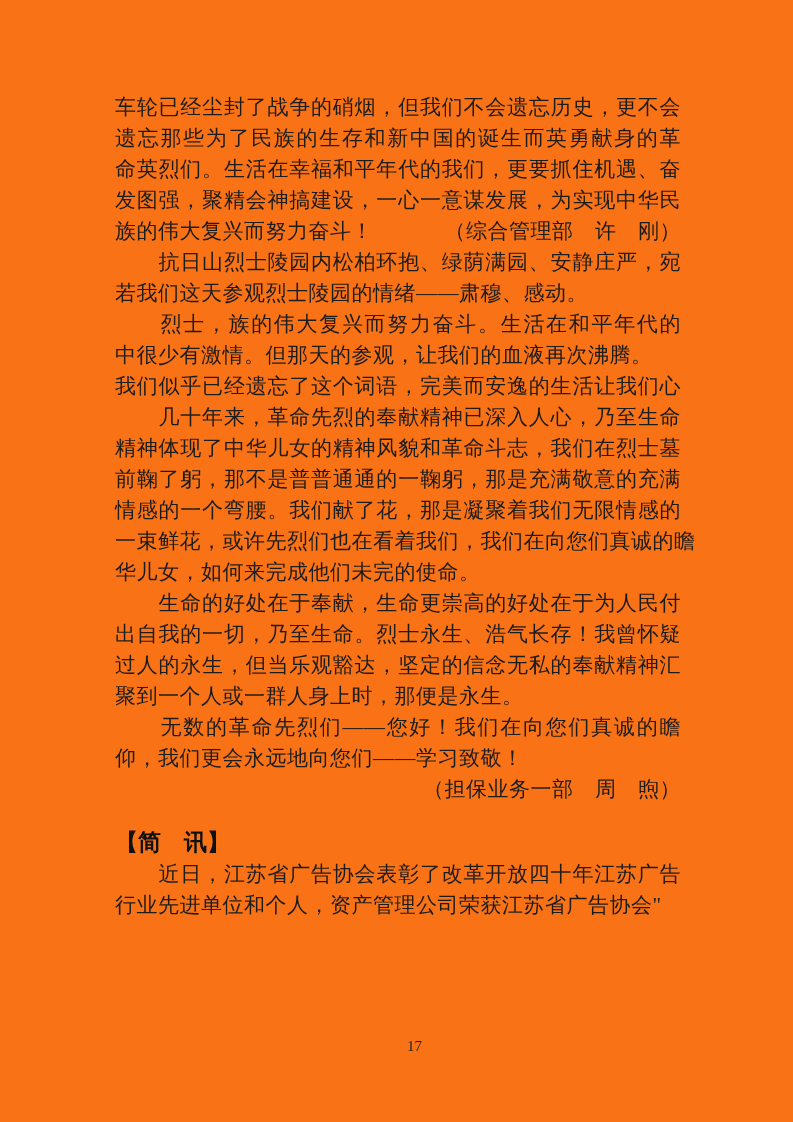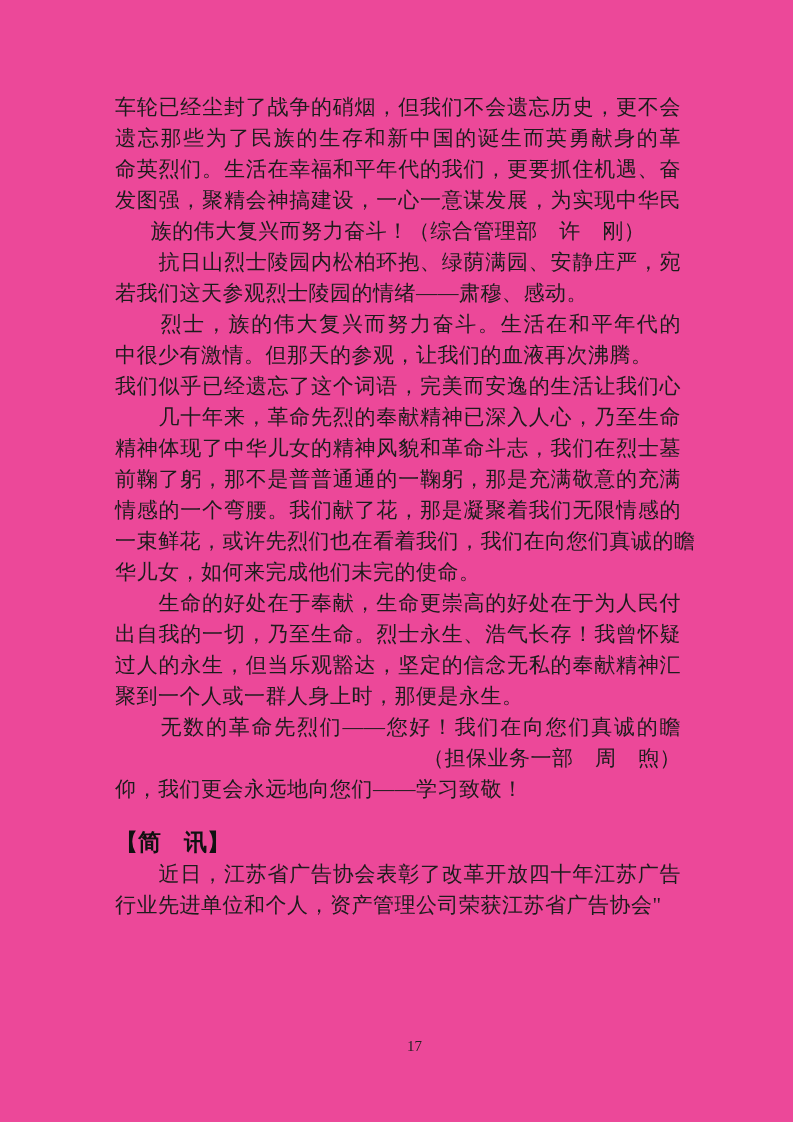--- a/index.html
+++ b/index.html
@@ -4,21 +4,21 @@
 <style>
   html, body {
     margin: 0;
     padding: 0;
     background: #ffffff;
   }
   .page {
     position: relative;
     width: 793px;
     height: 1122px;
-    background: #ec4899;
+    background: #f97316;
     overflow: hidden;
     color: #1c1c1c;
     font-family: "Liberation Serif", "DejaVu Serif", serif;
   }
   .content {
     position: absolute;
     left: 115px;
     top: 92px;
     width: 566px;
   }
@@ -31,21 +31,21 @@
     letter-spacing: 0.5px;
   }
   .line.fill {
     text-align-last: justify;
   }
   .line.end {
     text-align-last: left;
   }
   .line.split {
     display: flex;
-    justify-content: center;
+    justify-content: space-between;
     white-space: pre;
   }
   .line.sig {
     text-align-last: right;
   }
   .article-title {
     margin: 32px 0 28px 0;
     font-family: "Liberation Sans", "DejaVu Sans", sans-serif;
     font-weight: bold;
     font-size: 25px;
@@ -107,22 +107,22 @@
       <div class="line fill">精神体现了中华儿女的精神风貌和革命斗志，我们在烈士墓</div>
       <div class="line fill">前鞠了躬，那不是普普通通的一鞠躬，那是充满敬意的充满</div>
       <div class="line fill">情感的一个弯腰。我们献了花，那是凝聚着我们无限情感的</div>
       <div class="line fill">一束鲜花，或许先烈们也在看着我们，我们在向您们真诚的瞻</div>
       <div class="line end">华儿女，如何来完成他们未完的使命。</div>
       <div class="line fill">　　生命的好处在于奉献，生命更崇高的好处在于为人民付</div>
       <div class="line fill">出自我的一切，乃至生命。烈士永生、浩气长存！我曾怀疑</div>
       <div class="line fill">过人的永生，但当乐观豁达，坚定的信念无私的奉献精神汇</div>
       <div class="line end">聚到一个人或一群人身上时，那便是永生。</div>
       <div class="line fill">　　无数的革命先烈们——您好！我们在向您们真诚的瞻</div>
+      <div class="line end">仰，我们更会永远地向您们——学习致敬！</div>
       <div class="line sig">（担保业务一部　周　煦）</div>
-      <div class="line end">仰，我们更会永远地向您们——学习致敬！</div>
     </section>
 
     <section class="briefs">
       <div class="briefs-header">【简　讯】</div>
       <div class="line fill">　　近日，江苏省广告协会表彰了改革开放四十年江苏广告</div>
       <div class="line end">行业先进单位和个人，资产管理公司荣获江苏省广告协会"</div>
     </section>
 
   </div>
 

